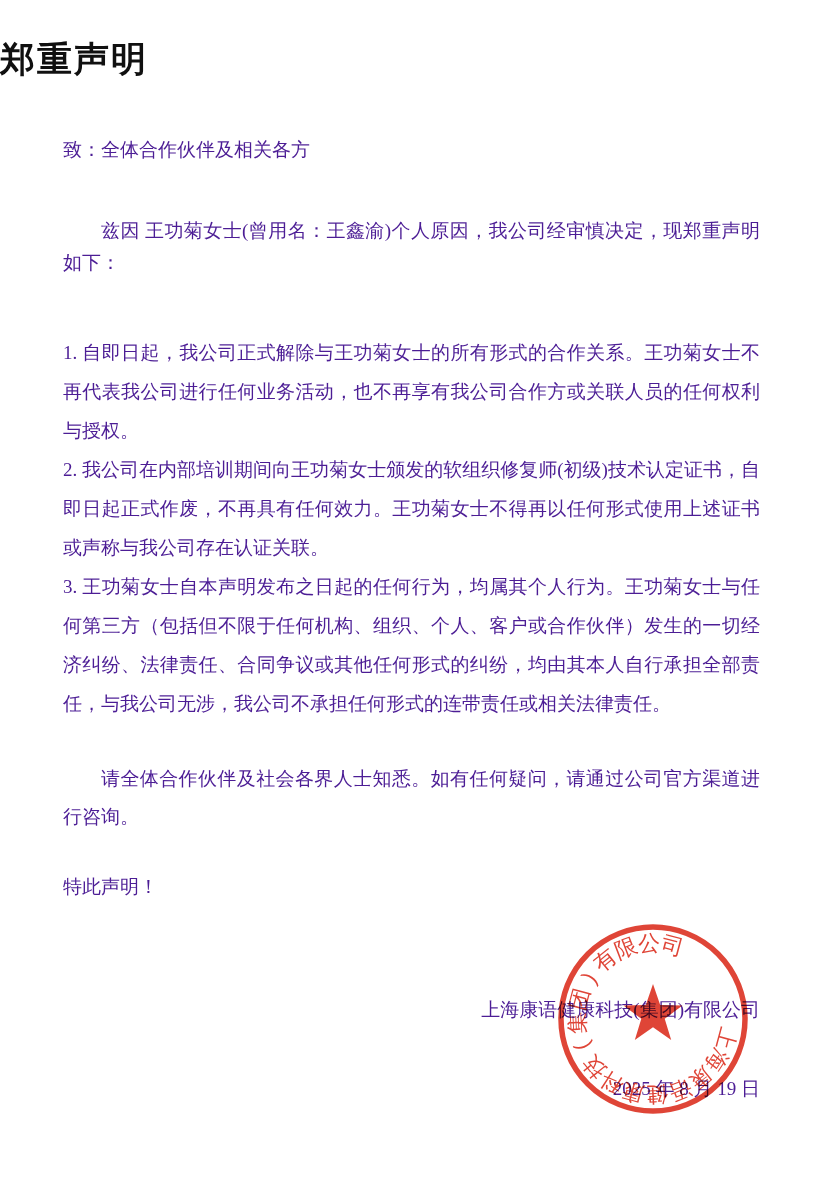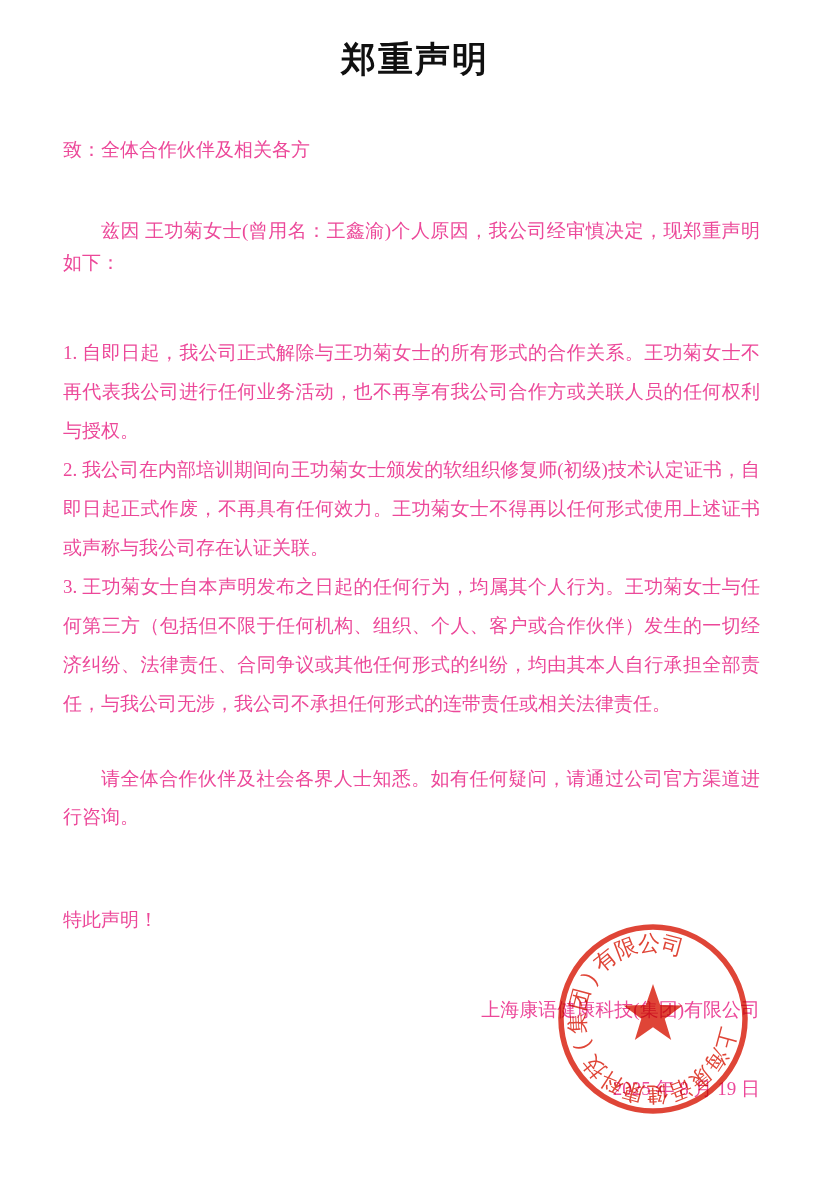--- a/index.html
+++ b/index.html
@@ -15,44 +15,43 @@
     overflow: hidden;
     font-family: "Liberation Serif", serif;
     color: #1a1a1a;
   }
   .doc-title {
     position: absolute;
     top: 36px;
     left: 0;
     width: 830px;
     margin: 0;
-    text-align: center;
     font-family: "Liberation Sans", sans-serif;
     font-weight: 700;
     font-size: 35px;
     letter-spacing: 2px;
     color: #101010;
   }
   .para {
     position: absolute;
     left: 63px;
     width: 697px;
     margin: 0;
     font-size: 19px;
     line-height: 39px;
     text-align: justify;
-    color: #ec4899;
+    color: #4c1d95;
   }
   .indent { text-indent: 38px; }
   #greeting { top: 130px; }
   #intro    { top: 215px; line-height: 32px; }
   #items    { top: 333px; }
   #items p  { margin: 0; }
   #closing  { top: 760px; line-height: 38px; }
-  #decl     { top: 900px; }
+  #decl     { top: 867px; }
   #company  { top: 990px; text-align: right; }
   #date     { top: 1069px; text-align: right; }
   .seal {
     position: absolute;
     left: 543px;
     top: 909px;
     width: 220px;
     height: 220px;
     mix-blend-mode: multiply;
     opacity: 0.92;

